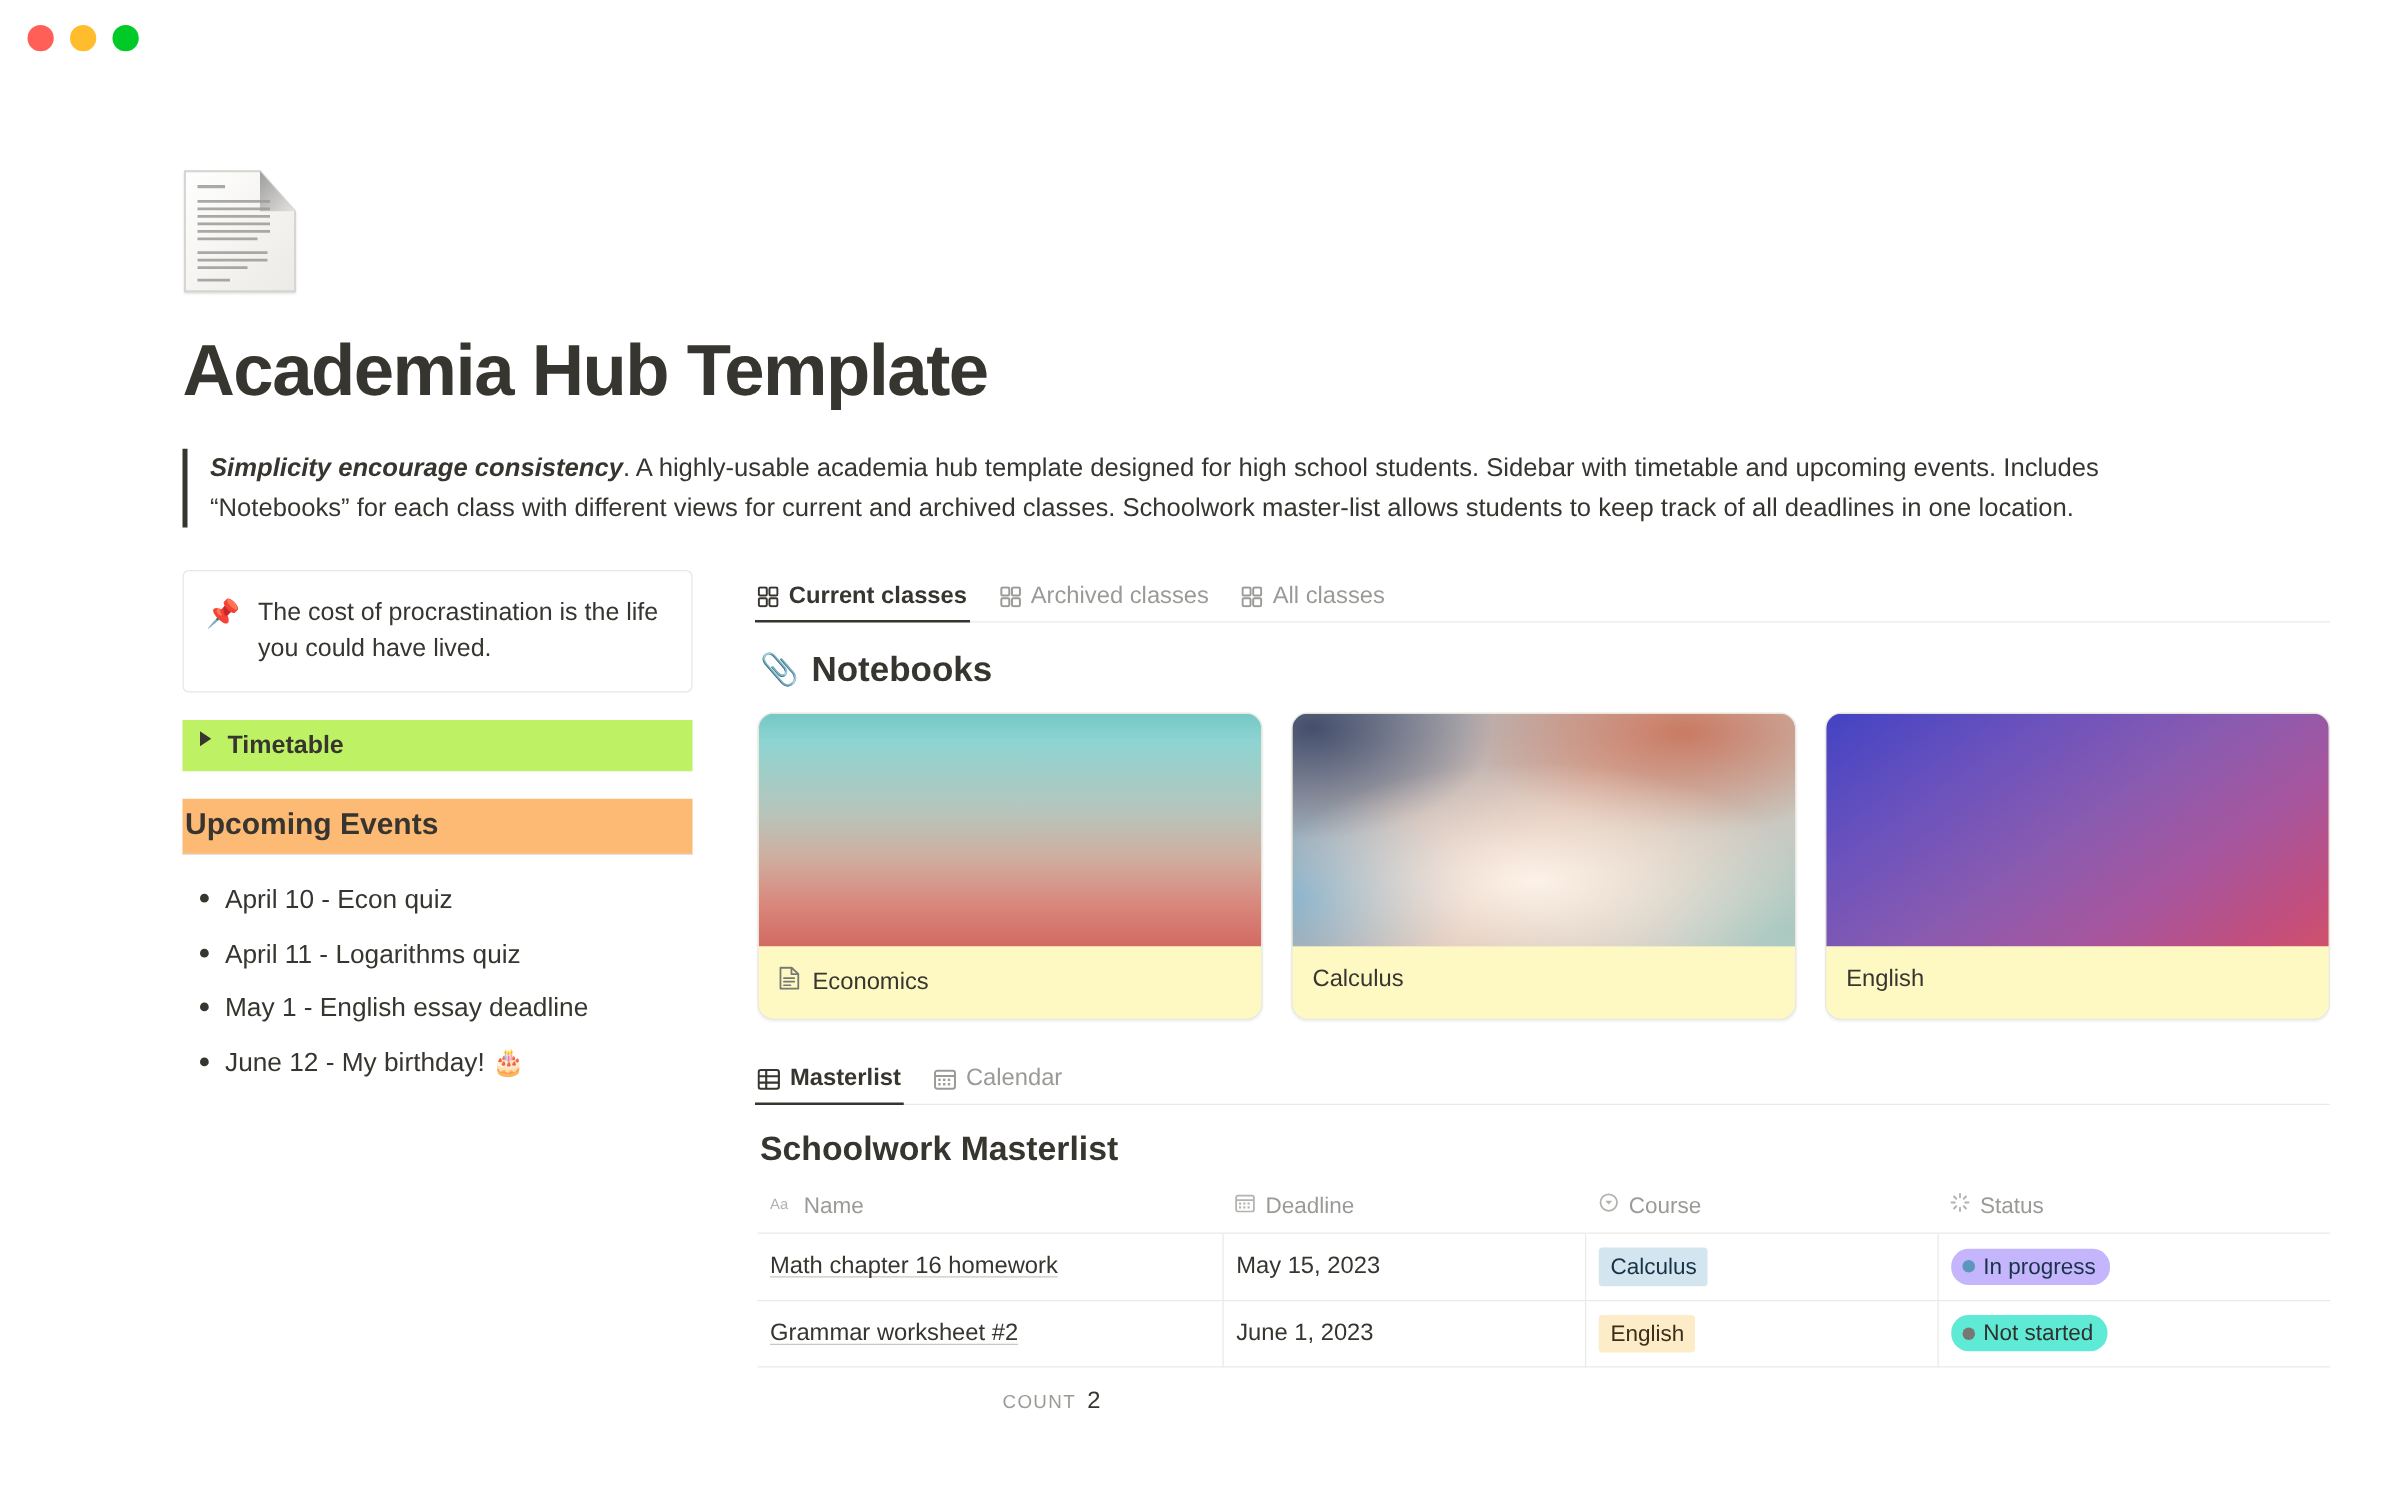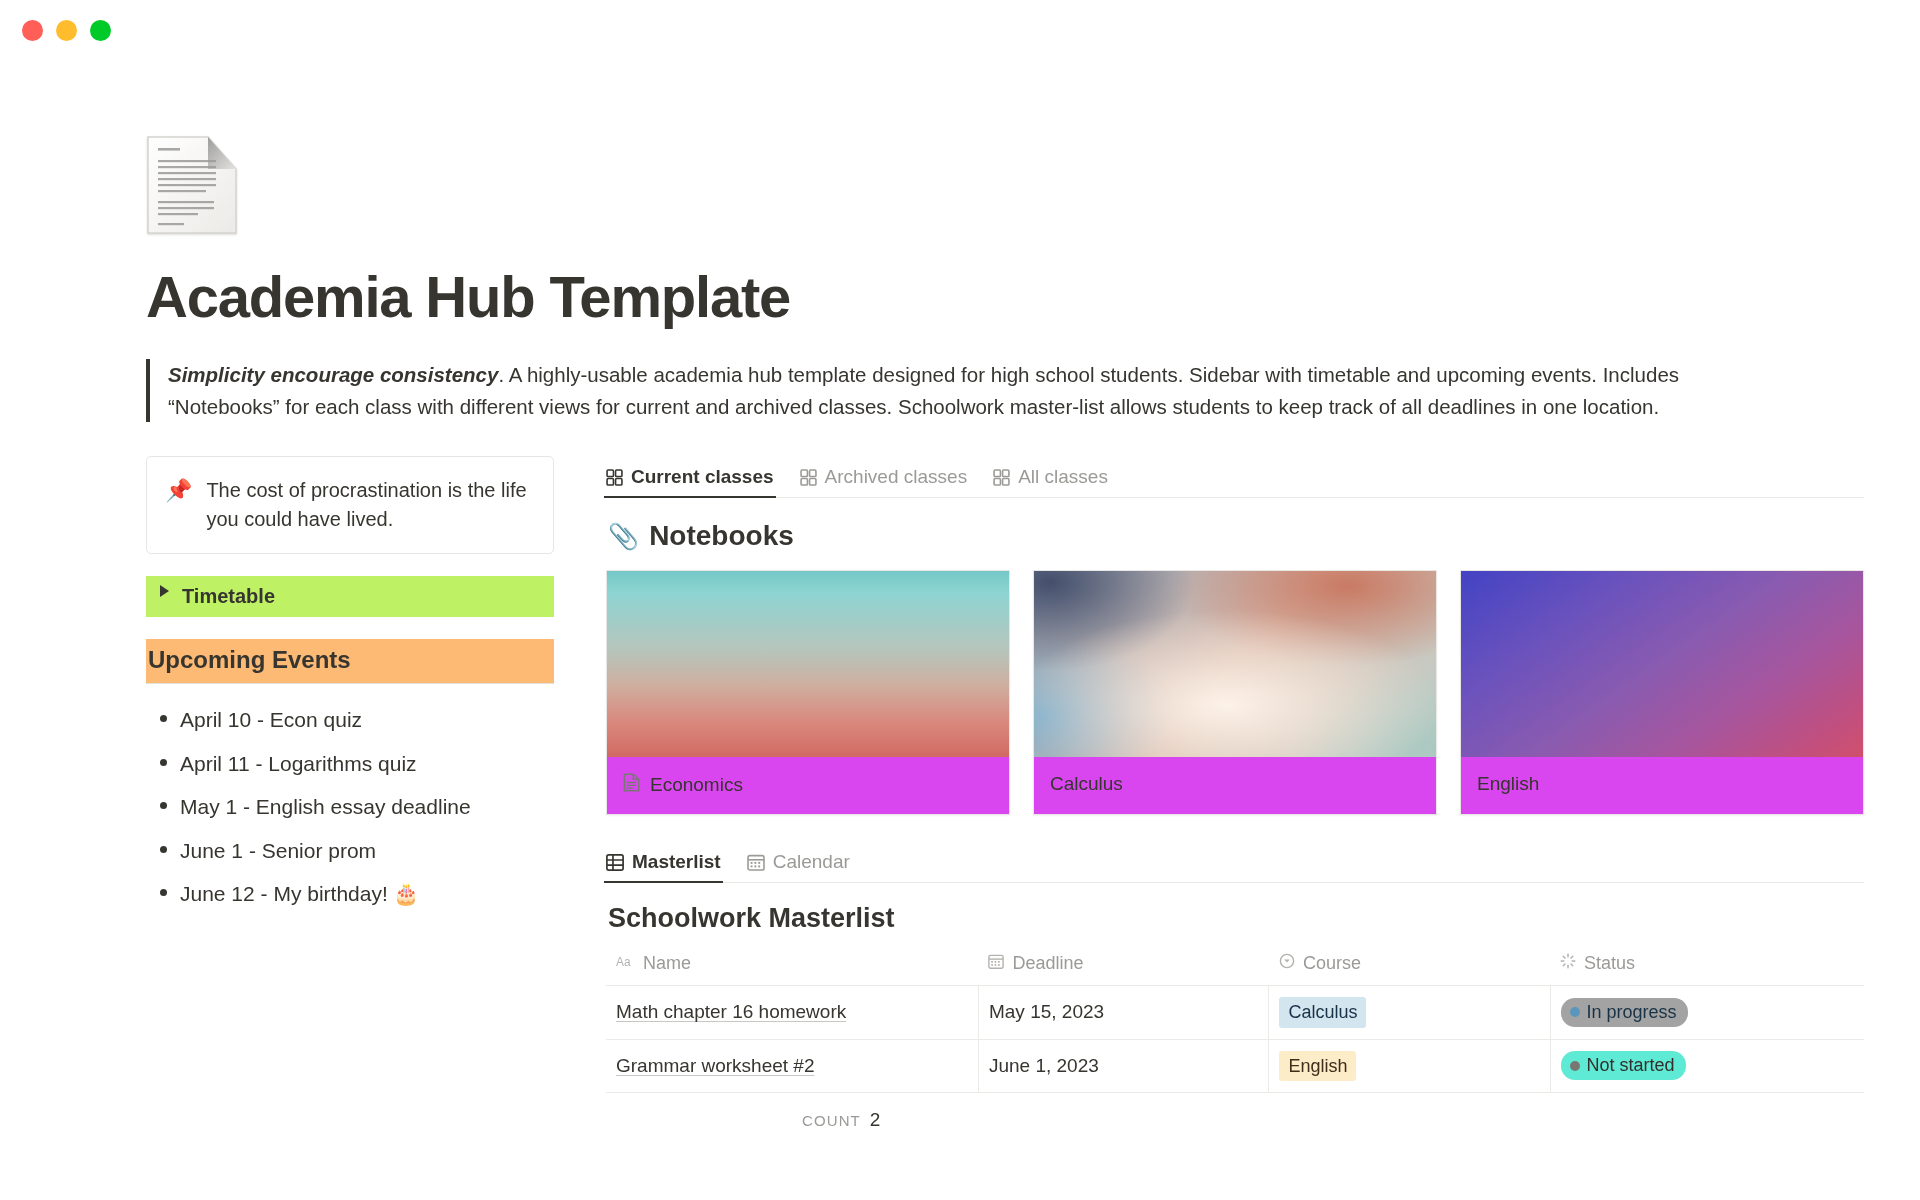--- a/index.html
+++ b/index.html
@@ -191,23 +191,23 @@
   }
   .db-title .emoji { font-size: 25px; }
 
   .gallery {
     display: flex;
     gap: 23px;
   }
   .gcard {
     flex: 1 1 0;
     border: 1px solid #e8e7e4;
-    border-radius: 1px;
+    border-radius: 13px;
     overflow: hidden;
-    background: #d946ef;
+    background: #fef9c3;
     box-shadow: 0 1px 2px rgba(15,15,15,0.06);
     cursor: pointer;
   }
   .gcover { height: 186px; }
   .gcover.economics {
     background: linear-gradient(180deg,#74c8c6 0%,#8ed4d2 12%,#b6c5bc 42%,#cfae9f 62%,#d9877c 82%,#d16a62 100%);
   }
   .gcover.calculus {
     background:
       radial-gradient(ellipse 78% 75% at 48% 72%, rgba(255,245,235,0.95) 0%, rgba(255,238,225,0.45) 38%, rgba(255,238,225,0) 68%),
@@ -296,21 +296,21 @@
 
   .pill {
     display: inline-flex;
     align-items: center;
     gap: 7px;
     padding: 4px 11px 4px 9px;
     border-radius: 14px;
     font-size: 18px;
   }
   .pill .pdot { width: 10px; height: 10px; border-radius: 50%; }
-  .pill.inprogress { background: #a3a3a3; color: #183347; }
+  .pill.inprogress { background: #c4b5fd; color: #183347; }
   .pill.inprogress .pdot { background: #5b97bd; }
   .pill.notstarted { background: #5eead4; color: #32302c; }
   .pill.notstarted .pdot { background: #787774; }
 
   .count-row {
     display: flex;
     align-items: baseline;
     gap: 9px;
     padding: 16px 0 0 196px;
     font-size: 15px;
@@ -389,21 +389,20 @@
           <span class="tri"></span>
           <span>Timetable</span>
         </div>
 
         <div class="section-head">Upcoming Events</div>
 
         <ul class="events">
           <li>April 10 - Econ quiz</li>
           <li>April 11 - Logarithms quiz</li>
           <li>May 1 - English essay deadline</li>
-          <li>June 1 - Senior prom</li>
           <li>June 12 - My birthday! 🎂</li>
         </ul>
       </div>
 
       <div class="col-right">
 
         <div class="view-tabs">
           <div class="view-tab active">
             <span>
               <svg width="17" height="17" viewBox="0 0 16 16" fill="currentColor" aria-hidden="true">

